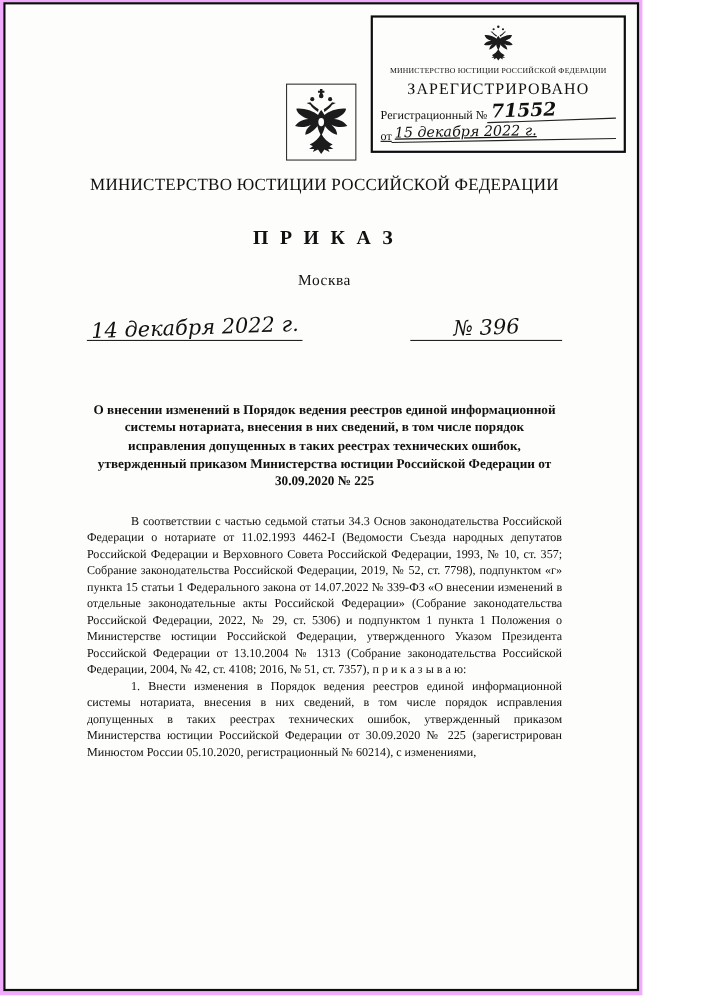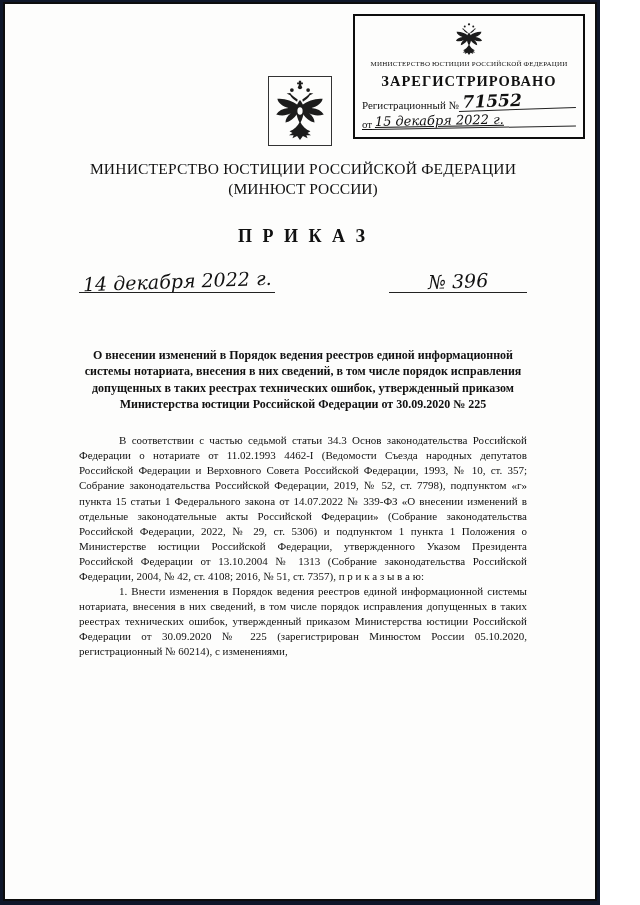--- a/index.html
+++ b/index.html
@@ -1,25 +1,25 @@
 <!DOCTYPE html>
 <html><head>
 <meta charset="utf-8">
 <style>
   html,body{margin:0;padding:0;background:#ffffff;}
-  .canvas{position:relative;width:600px;height:905px;background:#0f172a;overflow:hidden;
-          font-family:"Liberation Serif", serif;color:#111;}
+  .canvas{position:relative;width:540px;height:905px;background:#f0abfc;overflow:hidden;
+          font-family:"Liberation Serif", serif;color:#111;padding-left:44px;}
   .page{position:absolute;left:3px;top:2px;right:3px;bottom:4px;border:2px solid #0d0d0d;background:#fdfdfc;}
 
   
   .stamp{position:absolute;top:10px;right:10px;width:232px;border:2px solid #0d0d0d;
          padding:5px 7px 7px 7px;box-sizing:border-box;background:#fdfdfc;text-align:center;}
   .stamp .eagle{width:34px;height:36px;margin:0 auto;display:block;}
   .stamp-ministry{font-size:7px;letter-spacing:0.2px;margin-top:3px;white-space:nowrap;}
-  .stamp-registered{font-size:14.5px;font-weight:bold;letter-spacing:1px;margin-top:5px;}
+  .stamp-registered{font-size:14.5px;font-weight:normal;letter-spacing:1px;margin-top:5px;}
   .stamp-regline{display:flex;align-items:flex-end;margin-top:4px;font-size:11px;text-align:left;}
   .stamp-regline .lbl{white-space:nowrap;padding-bottom:1px;}
   .stamp-dateline{display:flex;align-items:flex-end;margin-top:3px;font-size:11px;text-align:left;text-decoration:underline;}
   .hand{font-style:italic;font-family:"DejaVu Serif", serif;}
   .stamp-regnum{flex:1;border-bottom:1.5px solid #222;font-size:17px;font-weight:bold;
                 transform:rotate(-2deg);transform-origin:left bottom;padding-left:4px;line-height:1;}
   .stamp-datefill{flex:1;border-bottom:1.5px solid #222;font-size:13px;
                   transform:rotate(-1deg);transform-origin:left bottom;padding-left:3px;line-height:1.05;}
 
   
@@ -90,22 +90,22 @@
           <path d="M53 45 C64 37 76 33 89 34 C88 41 80 47 70 50 C80 51 87 55 91 61 C82 64 73 63 66 59 C72 64 75 69 75 75 C67 73 60 67 55 60 Z"></path>
           <path d="M50 36 C56 43 58 51 56 61 C54 69 52 73 50 76 C48 73 46 69 44 61 C42 51 44 43 50 36 Z"></path>
           <ellipse cx="50" cy="55" rx="4.5" ry="6.5" fill="#fdfdfc"></ellipse>
           <path d="M50 73 C46 81 40 87 32 90 L37 93 L31 97 L39 97 L37 102 L45 98 L50 105 L55 98 L63 102 L61 97 L69 97 L63 93 L68 90 C60 87 54 81 50 73 Z"></path>
         </g>
       </svg>
     </div>
 
     <div class="content">
       <div class="ministry-line1">МИНИСТЕРСТВО ЮСТИЦИИ РОССИЙСКОЙ ФЕДЕРАЦИИ</div>
-      <div class="ministry-line2">(МИНЮСТ РОССИИ)</div>
       <div class="doc-type">П Р И К А З</div>
+      <div class="city">Москва</div>
 
       <div class="daterow">
         <div class="dateslot left">
           <span class="hand">14 декабря 2022 г.</span>
         </div>
         <div class="dateslot right">
           <span class="hand">№ 396</span>
         </div>
       </div>
 

